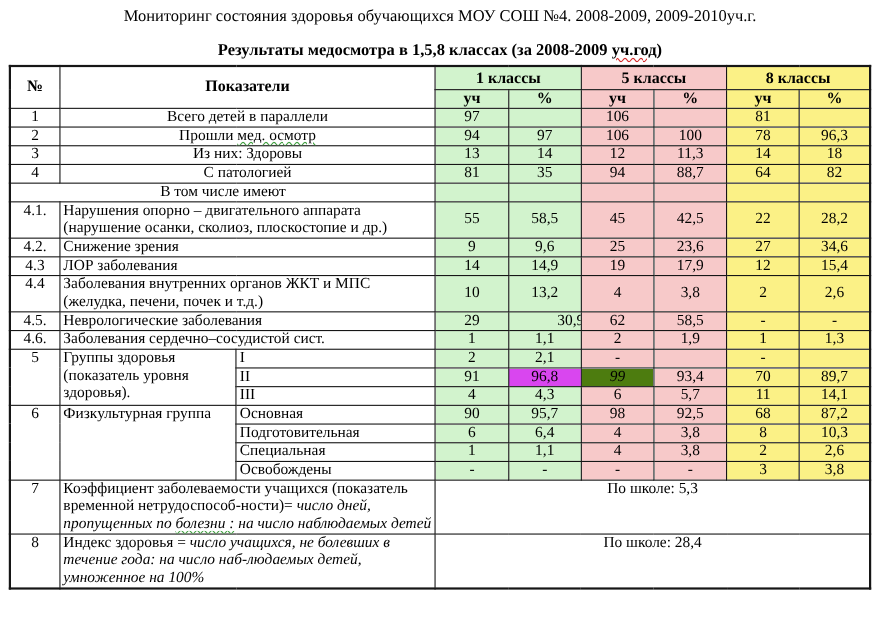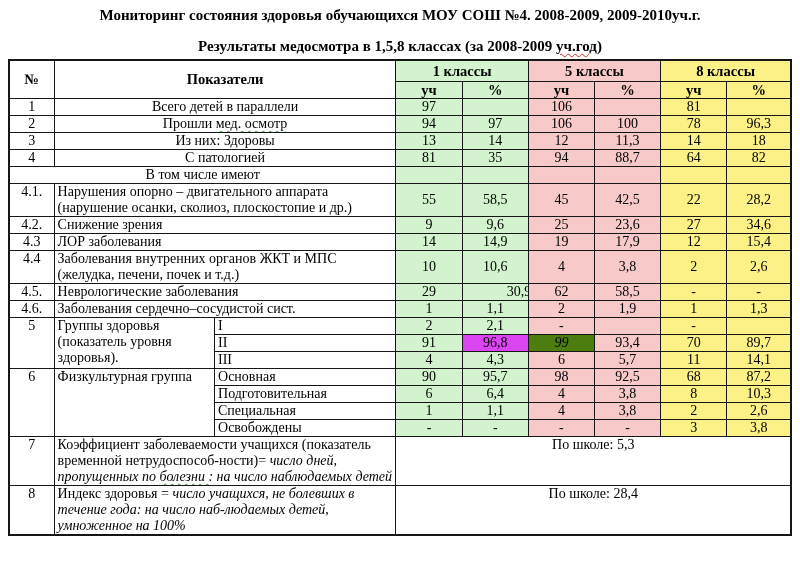--- a/index.html
+++ b/index.html
@@ -1,21 +1,21 @@
 <!DOCTYPE html>
 <html><head>
 <meta charset="utf-8">
 <style>
   html,body{margin:0;padding:0;background:#fff;}
   .page{
     position:relative;width:800px;height:578px;background:#ffffff;
     font-family:"Liberation Serif","DejaVu Serif",serif;color:#000;overflow:hidden;
   }
   .title{
-    padding-top:6px;text-align:center;font-weight:700;font-size:15px;line-height:18px;
+    padding-top:6px;text-align:center;font-weight:400;font-size:15px;line-height:18px;
   }
   .subtitle{
     margin-top:13px;text-align:center;font-weight:700;font-size:15px;line-height:18px;
   }
   table.med{
     border-collapse:collapse;table-layout:fixed;width:784px;margin:4px 0 0 8px;
     border:2px solid #161616;
   }
   table.med th, table.med td{
     border:1px solid #161616;font-size:14px;line-height:16px;padding:0 3px;overflow:hidden;
@@ -154,21 +154,21 @@
           <td class="val" style="background: rgb(210, 243, 205);">14,9</td>
           <td class="val" style="background: rgb(247, 201, 201);">19</td>
           <td class="val" style="background: rgb(247, 201, 201);">17,9</td>
           <td class="val" style="background: rgb(251, 241, 134);">12</td>
           <td class="val" style="background: rgb(251, 241, 134);">15,4</td>
         </tr>
         <tr>
           <td class="num">4.4</td>
           <td class="lbl-l" colspan="2">Заболевания внутренних органов ЖКТ и МПС (желудка, печени, почек и т.д.)</td>
           <td class="val" style="background: rgb(210, 243, 205);">10</td>
-          <td class="val" style="background: rgb(210, 243, 205);">10,6</td>
+          <td class="val" style="background: rgb(210, 243, 205);">13,2</td>
           <td class="val" style="background: rgb(247, 201, 201);">4</td>
           <td class="val" style="background: rgb(247, 201, 201);">3,8</td>
           <td class="val" style="background: rgb(251, 241, 134);">2</td>
           <td class="val" style="background: rgb(251, 241, 134);">2,6</td>
         </tr>
         <tr>
           <td class="num">4.5.</td>
           <td class="lbl-l" colspan="2">Неврологические заболевания</td>
           <td class="val" style="background: rgb(210, 243, 205);">29</td>
           <td class="val" style="background: rgb(210, 243, 205); padding-left: 44px;">30,9</td>

